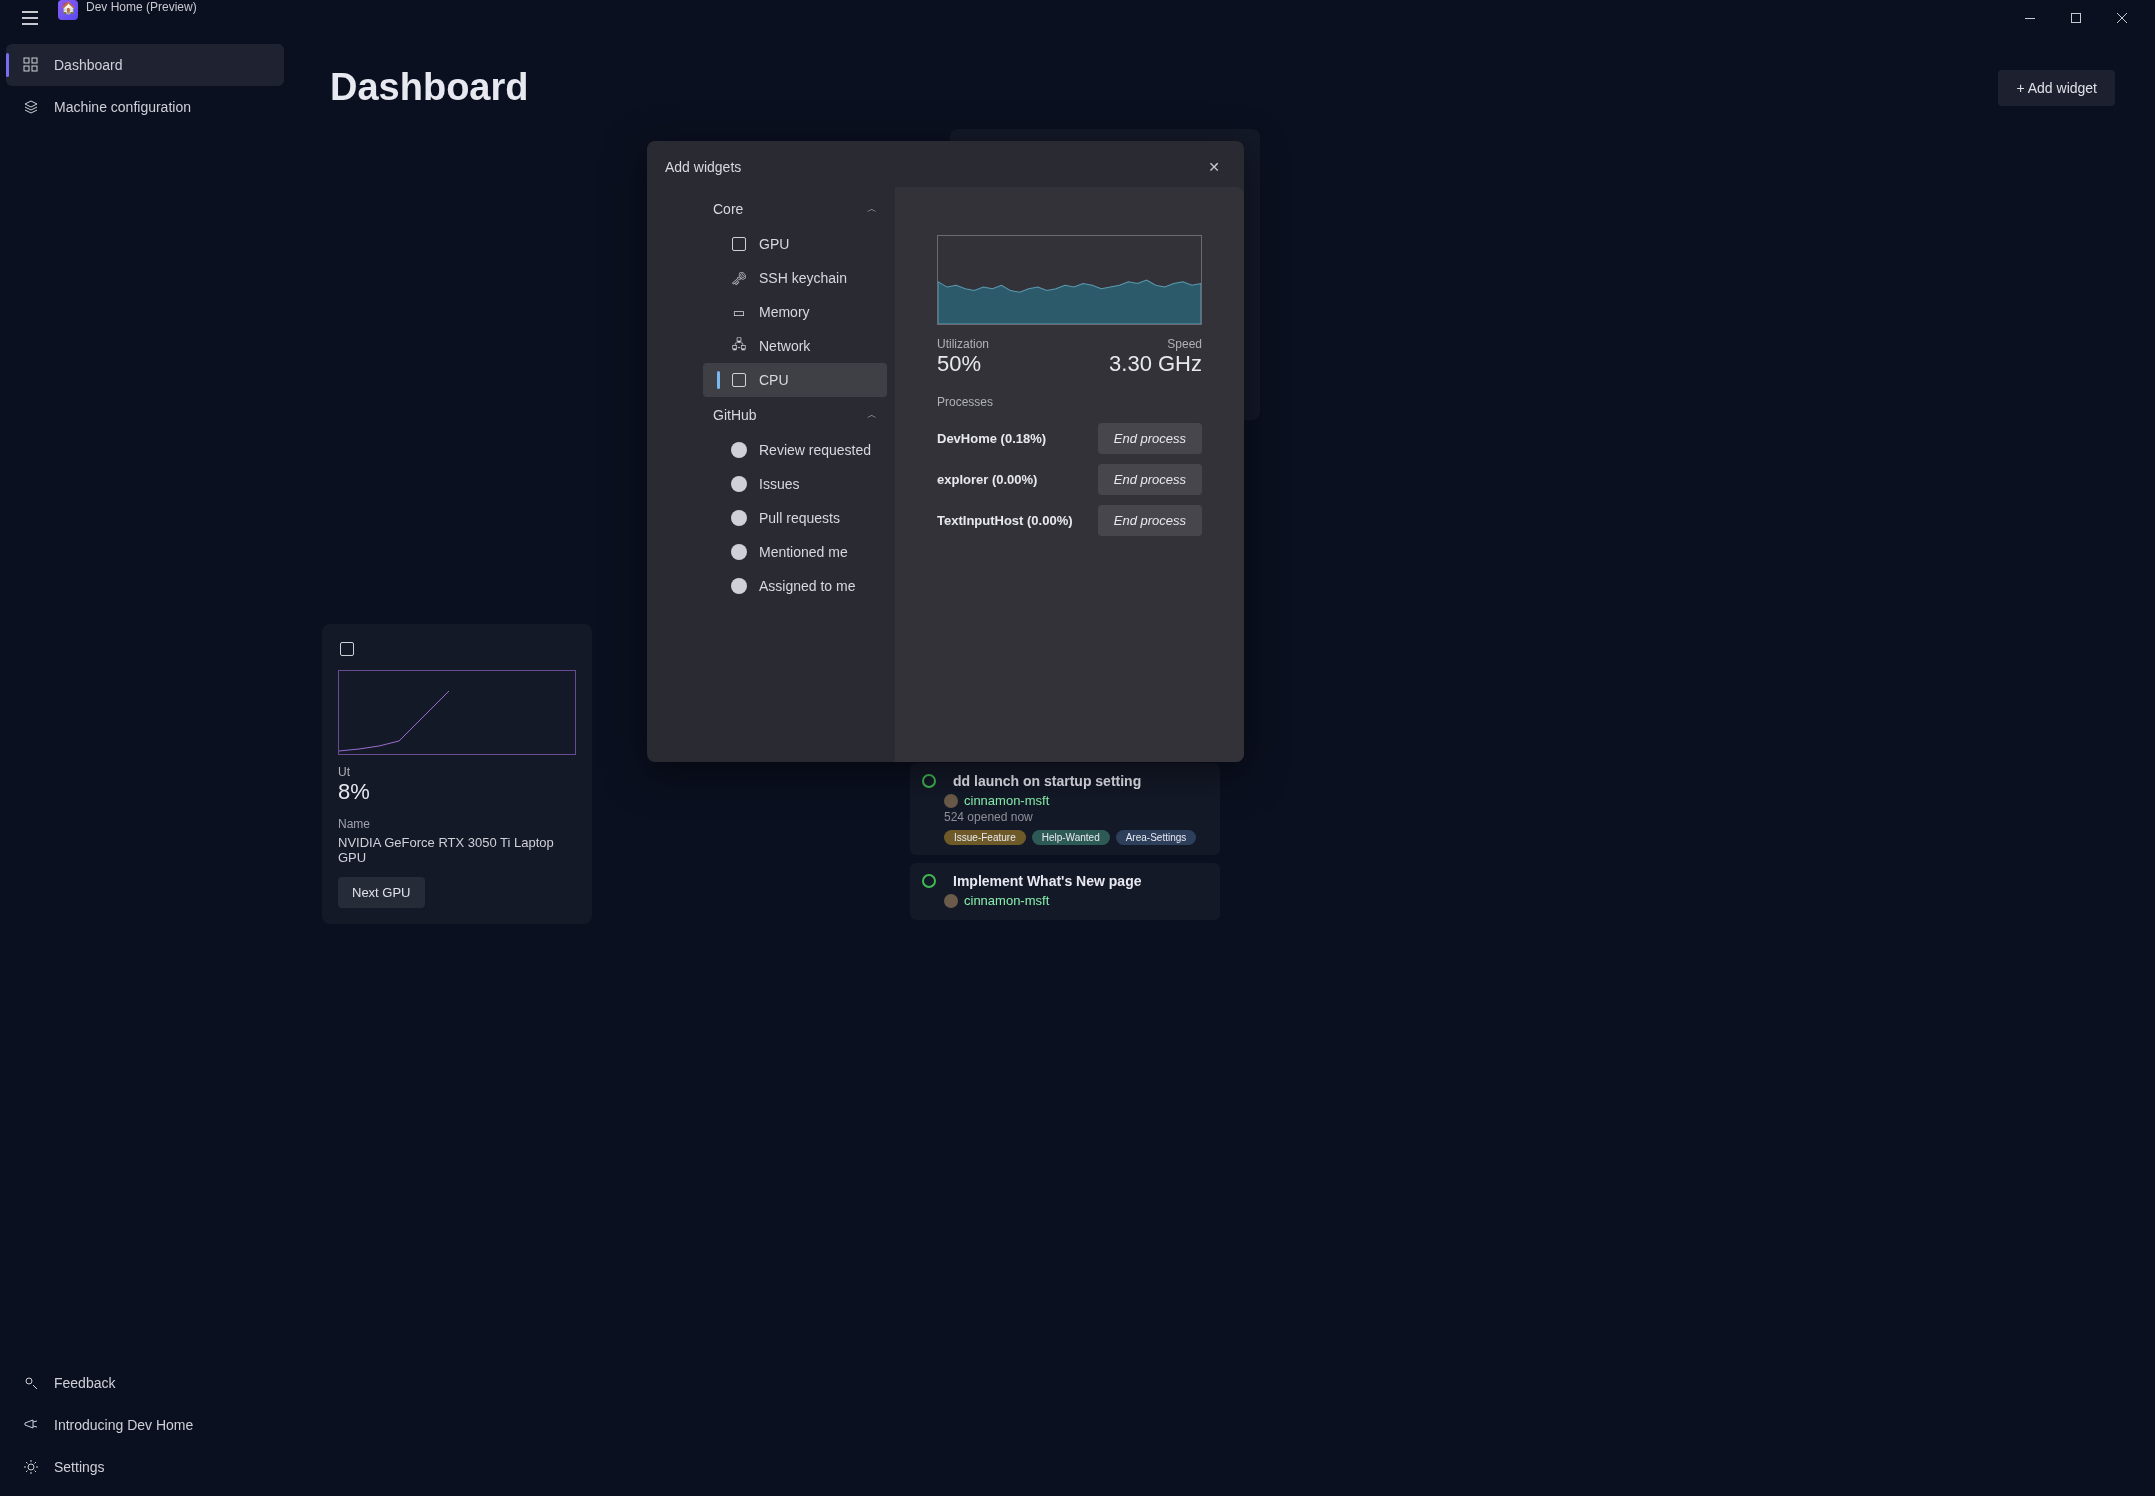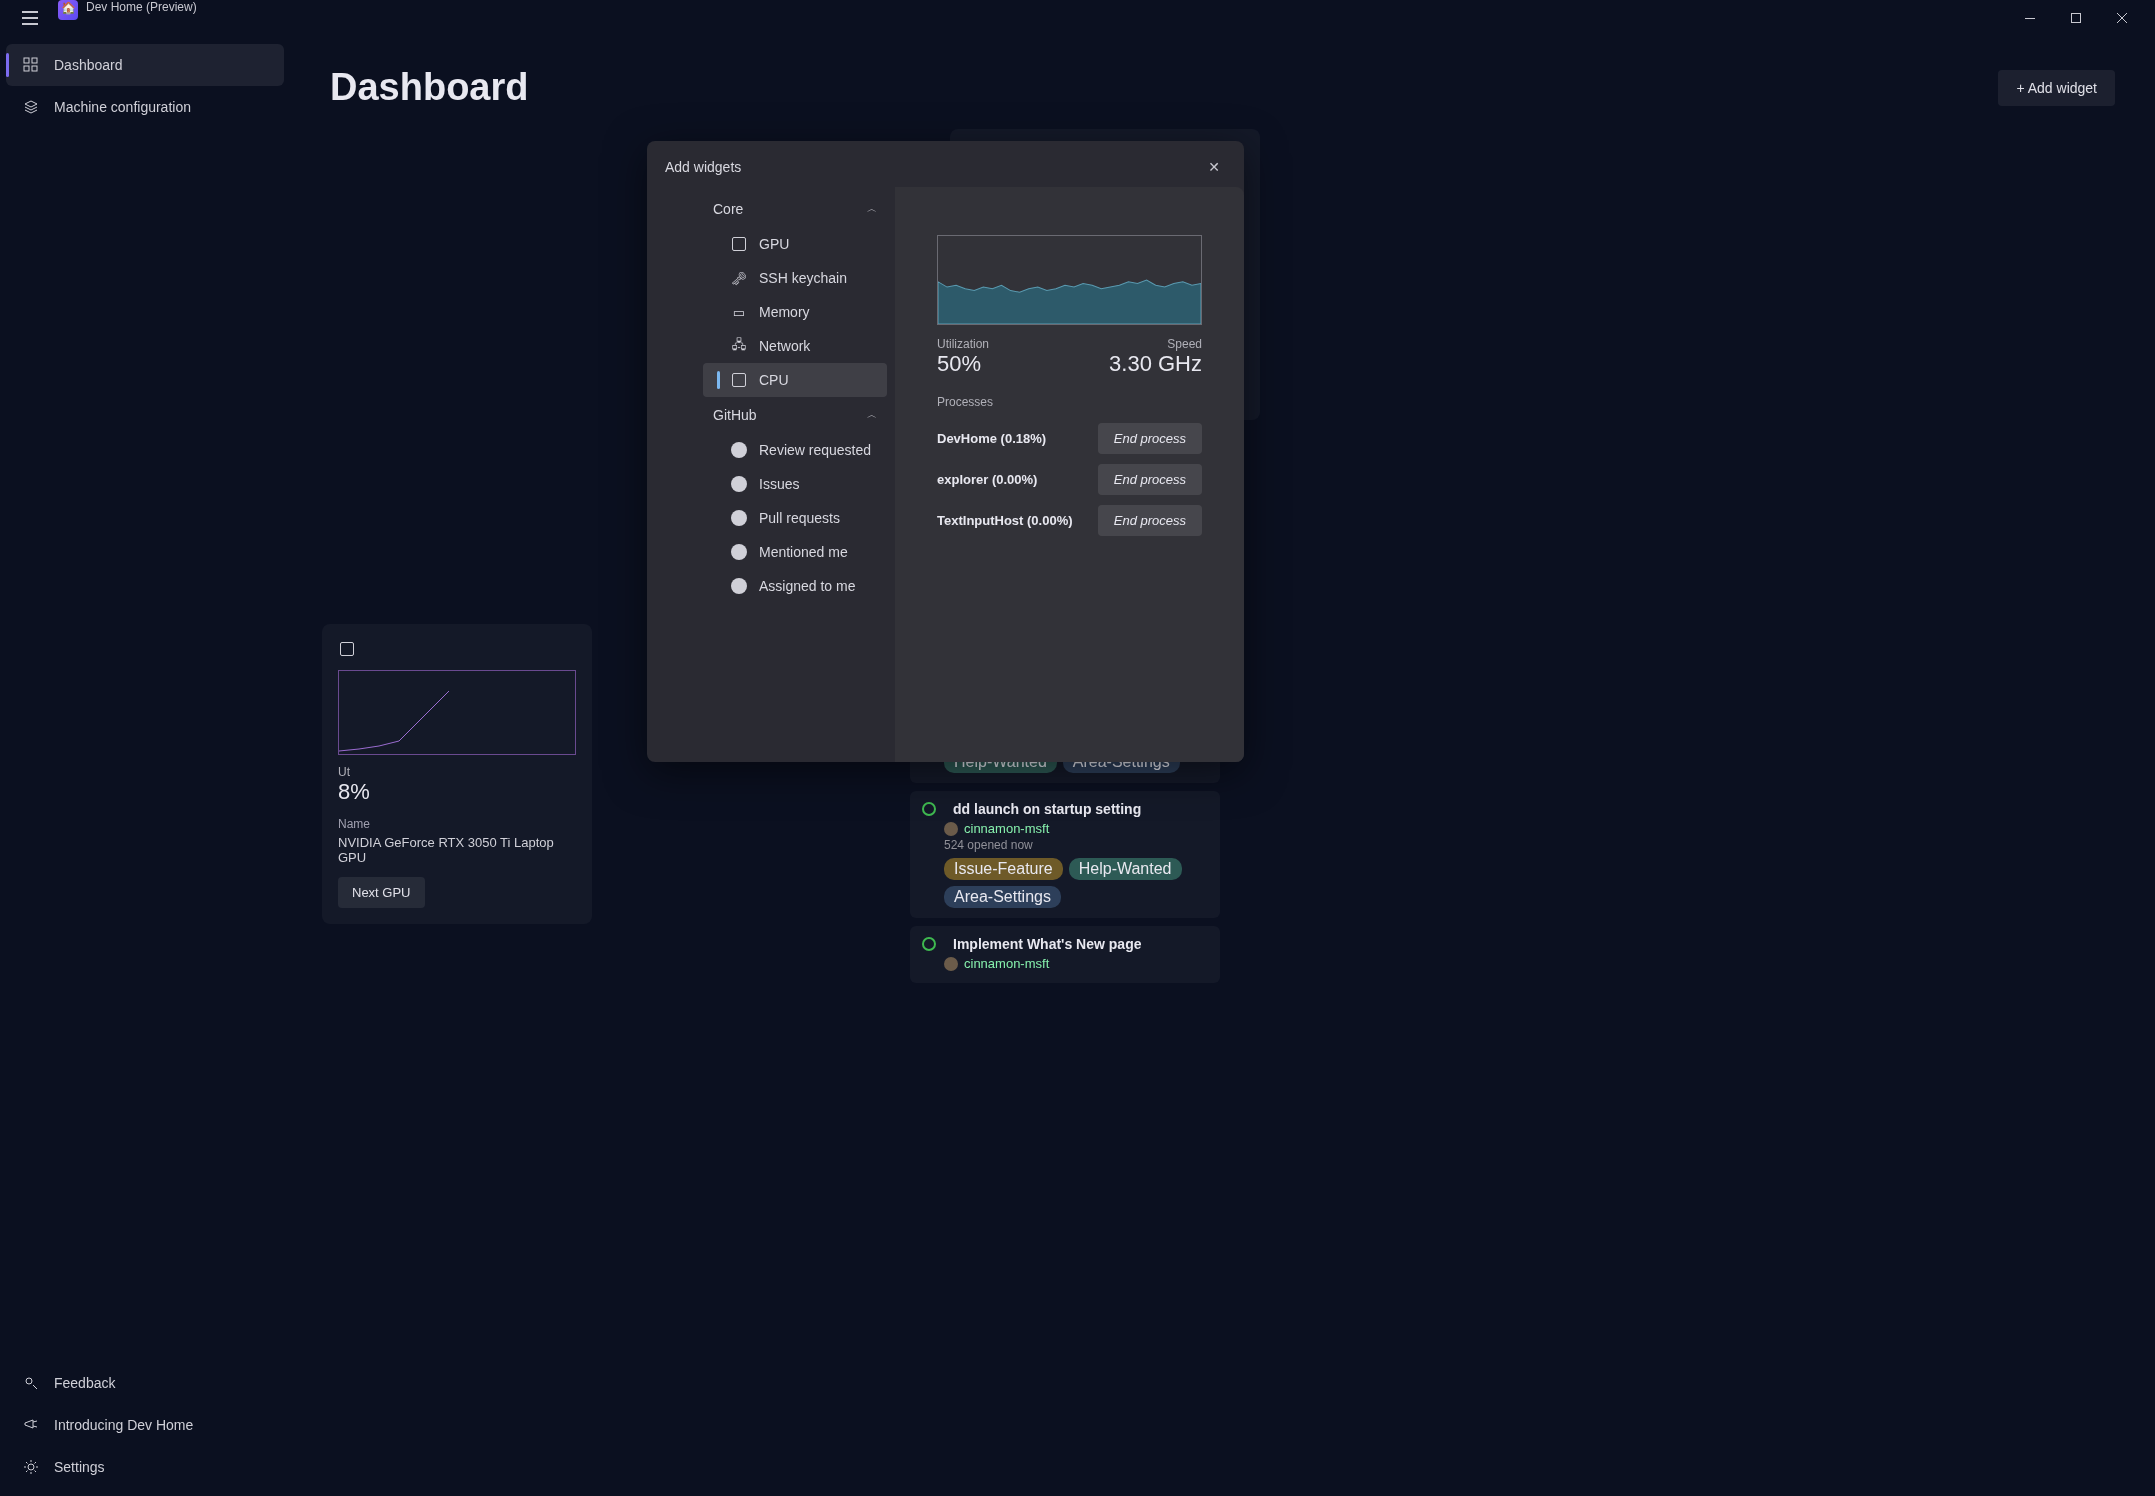--- a/index.html
+++ b/index.html
@@ -38,21 +38,21 @@
 .chip-btn { background: rgba(255,255,255,0.08); border: none; color: #e0e0e8; padding: 8px 14px; border-radius: 4px; font-size: 13px; cursor: pointer; margin-top: 12px; }
 .gpu-widget { margin-top: 28px; }
 .repo-title { font-size: 19px; font-weight: 600; color: #e8e8f0; margin-bottom: 12px; }
 .issue { background: rgba(255,255,255,0.04); border-radius: 6px; padding: 10px 12px; margin-bottom: 8px; }
 .issue-title { font-size: 14px; color: #e8e8f0; font-weight: 600; display: flex; align-items: center; gap: 17px; }
 .issue-open-icon { width: 14px; height: 14px; border: 2px solid #3fb950; border-radius: 50%; display: inline-block; flex-shrink: 0; }
 .issue-author { font-size: 13px; color: #86efac; margin: 4px 0 2px 22px; display: flex; align-items: center; gap: 6px; }
 .mini-avatar { width: 14px; height: 14px; border-radius: 50%; background: #6b5b4a; }
 .issue-meta { font-size: 12px; color: #909098; margin-left: 22px; margin-bottom: 6px; }
 .labels { display: flex; flex-wrap: wrap; gap: 6px; margin-left: 22px; }
-.label { font-size: 16px; padding: 2px 10px; border-radius: 10px; color: #e8e8f0; }
+.label { font-size: 10px; padding: 2px 10px; border-radius: 10px; color: #e8e8f0; }
 .lbl-bug { background: #5a2128; }
 .lbl-quality { background: #2d3f5a; }
 .lbl-priority { background: #3a2828; }
 .lbl-severity { background: #5a2128; }
 .lbl-feature { background: #6e5a28; }
 .lbl-goodfirst { background: #2d5a55; }
 .lbl-help { background: #2d5a55; }
 .lbl-area { background: #2d3f5a; }
 .modal { position: absolute; left: 357px; top: 105px; width: 597px; background: #2a2a32; border-radius: 8px; box-shadow: 0 10px 40px rgba(0,0,0,0.5); display: flex; flex-direction: column; pointer-events: auto; }
 .modal-hd { display: flex; align-items: center; justify-content: space-between; padding: 14px 18px 8px; }

